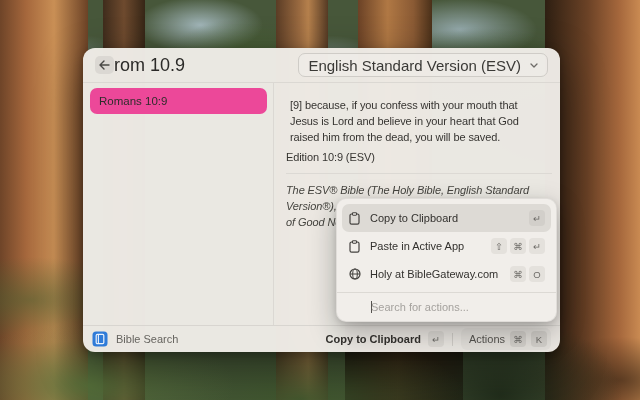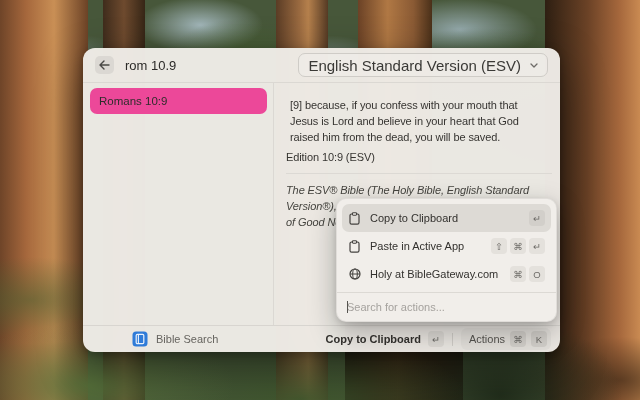--- a/index.html
+++ b/index.html
@@ -38,39 +38,39 @@
   
   .window{position:absolute;left:83px;top:48px;width:477px;height:304px;
     background:rgba(238,235,230,.98);border-radius:12px;
     box-shadow:0 18px 45px rgba(0,0,0,.45),0 3px 10px rgba(0,0,0,.25);
     display:flex;flex-direction:column;}
   .header{height:34px;flex:0 0 34px;display:flex;align-items:center;
     padding:0 12px;border-bottom:1px solid #dbd8d3;}
   .back-btn{width:19px;height:18px;border:none;border-radius:5px;background:#dbd8d3;
     display:flex;align-items:center;justify-content:center;cursor:pointer;padding:0;}
   .back-btn svg{display:block;}
-  .query{margin-left:11px;font-size:13px;color:#2b2a28;flex:1;}
+  .query{font-size:18px;color:#2b2a28;flex:1;}
   .dropdown{height:22px;border:1px solid #cfccc7;border-radius:7px;display:flex;
     align-items:center;gap:9px;padding:0 9px;font-size:15px;color:#3a3936;cursor:pointer;background:rgba(255,255,255,.15);}
 
   .body-row{flex:1;display:flex;min-height:0;}
   .sidebar{width:177px;flex:0 0 177px;padding:5px 6px 0 7px;border-right:1px solid #dbd8d3;}
   .side-item{height:26px;border-radius:7px;display:flex;align-items:center;
     padding:0 9px;font-size:11.5px;color:#2e2d2b;cursor:pointer;}
   .side-item.selected{background:#ec4899;}
   .content{flex:1;padding:10px 8px 0 12px;min-width:0;}
   .verse{margin:4px;font-size:11px;line-height:16px;color:#363431;letter-spacing:-.1px;}
   .reference{font-size:11px;line-height:16px;color:#363431;letter-spacing:-.1px;}
   .content hr{border:none;border-top:1px solid #dcd9d4;margin:8px 0;}
   .attribution{margin:0;font-size:11px;line-height:16px;color:#45443f;font-style:italic;letter-spacing:-.1px;}
 
   
   .footer{height:26px;flex:0 0 26px;border-top:1px solid #d8d5d0;display:flex;
     align-items:center;padding:0 9px;}
-  .footer-left{display:flex;align-items:center;gap:8px;flex:1;margin-left:40px;}
+  .footer-left{display:flex;align-items:center;gap:8px;flex:1;}
   .app-icon{width:16px;height:16px;display:block;}
   .app-name{font-size:11px;color:#66645f;}
   .footer-right{display:flex;align-items:center;gap:8px;}
   .primary-action{display:flex;align-items:center;gap:7px;cursor:pointer;}
   .primary-action .lbl{font-size:11px;font-weight:700;color:#33312e;}
   .key{min-width:16px;height:16px;border-radius:4px;background:#dcd9d4;color:#6e6c68;
     font-size:9.5px;display:inline-flex;align-items:center;justify-content:center;padding:0 3px;box-sizing:border-box;}
   .footer-vdiv{width:1px;height:13px;background:#cfccc7;}
   .actions-pill{display:flex;align-items:center;gap:5px;background:#e2dfda;border-radius:6px;
     padding:3px 4px 3px 8px;cursor:pointer;}
@@ -84,21 +84,21 @@
     padding:5px 5px 0 5px;box-sizing:border-box;}
   .ap-row{height:28px;border-radius:7px;display:flex;align-items:center;gap:9px;
     padding:0 6px;cursor:pointer;}
   .ap-row.selected{background:#dddad5;}
   .ap-row .icon{width:13px;display:flex;justify-content:center;}
   .ap-row .lbl{flex:1;font-size:11px;color:#33312e;white-space:nowrap;overflow:hidden;}
   .ap-keys{display:flex;gap:3px;}
   .ap-keys .key{background:#e4e1dc;}
   .ap-row.selected .ap-keys .key{background:#d2cfca;}
   .ap-divider{height:1px;background:#dcd9d4;margin:4px -5px 0 -5px;}
-  .ap-search{position:relative;height:28px;display:flex;align-items:center;}
+  .ap-search{position:relative;height:28px;display:flex;align-items:center;margin-left:24px;}
   .ap-search input{width:100%;border:none;outline:none;background:transparent;
     font-family:"Liberation Sans",sans-serif;font-size:11px;color:#333;padding:0 5px;}
   .ap-search input::placeholder{color:#a5a29e;}
   .caret{position:absolute;left:5px;top:8px;width:1px;height:12px;background:#55534f;}
 </style>
 </head>
 <body>
 
 <div class="stage">
   <div class="bg-base"></div>

